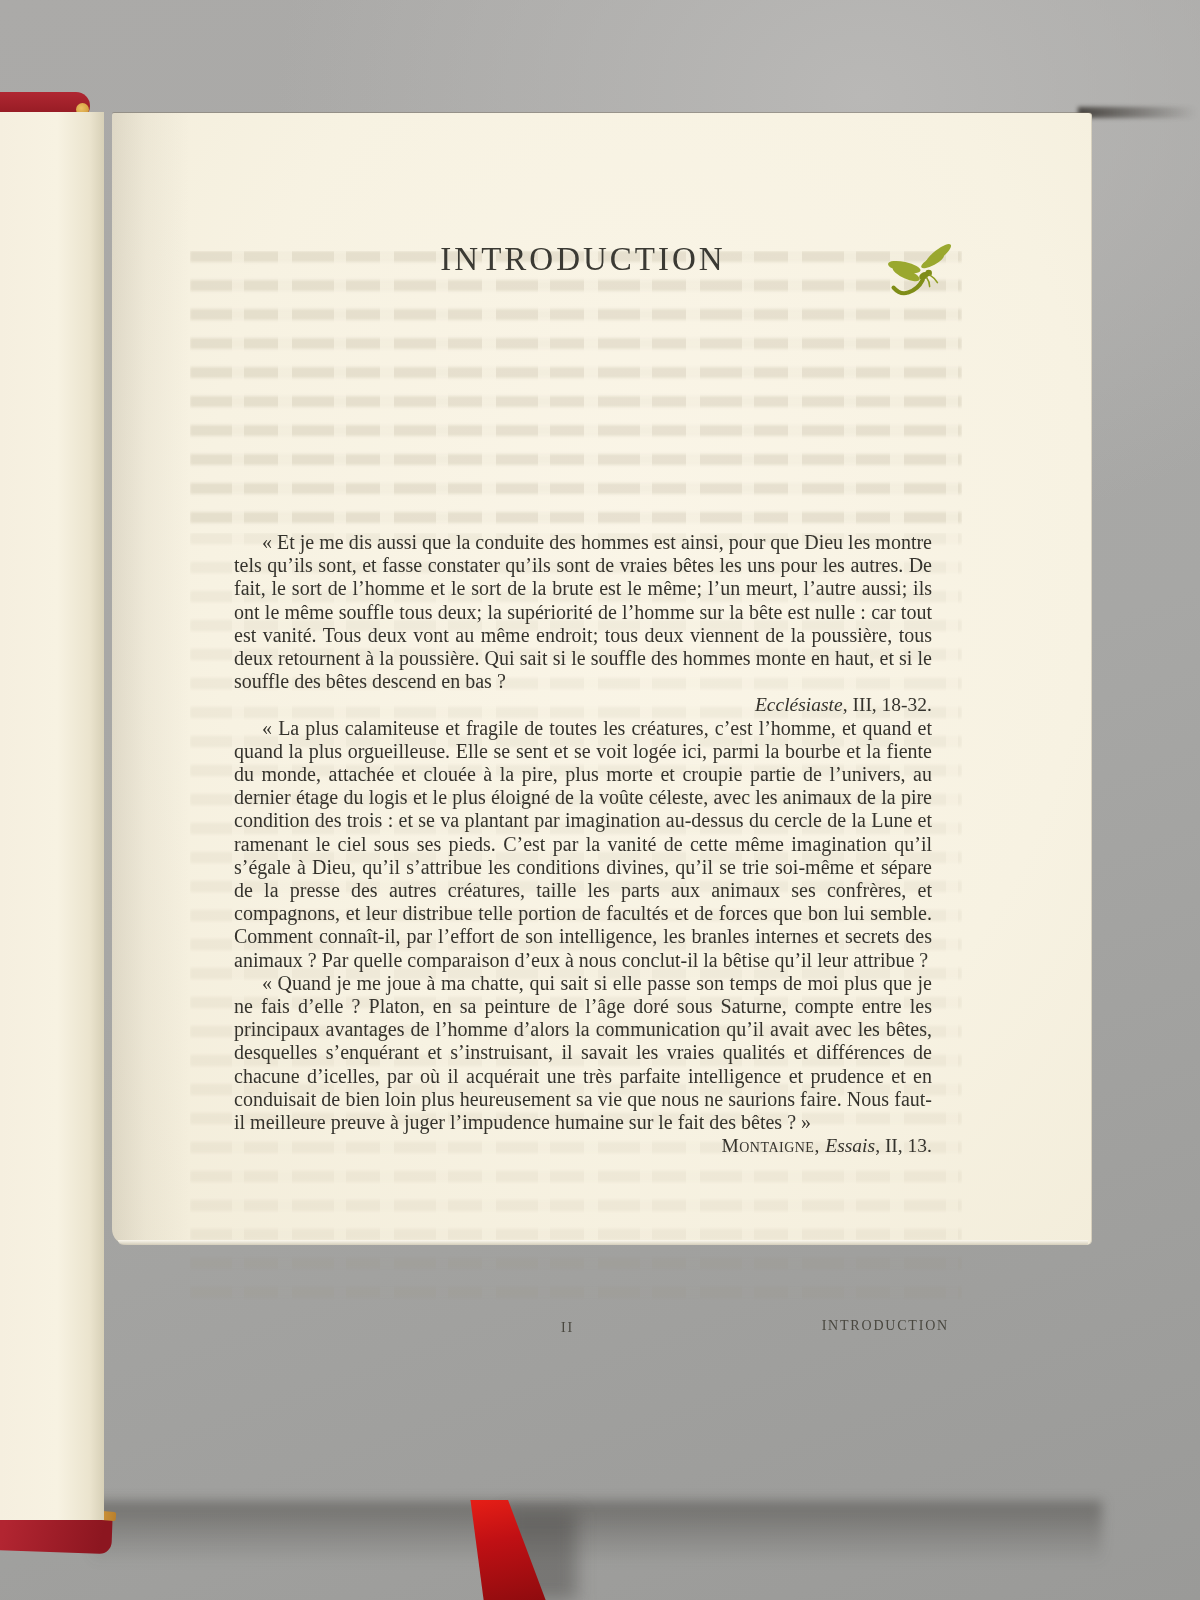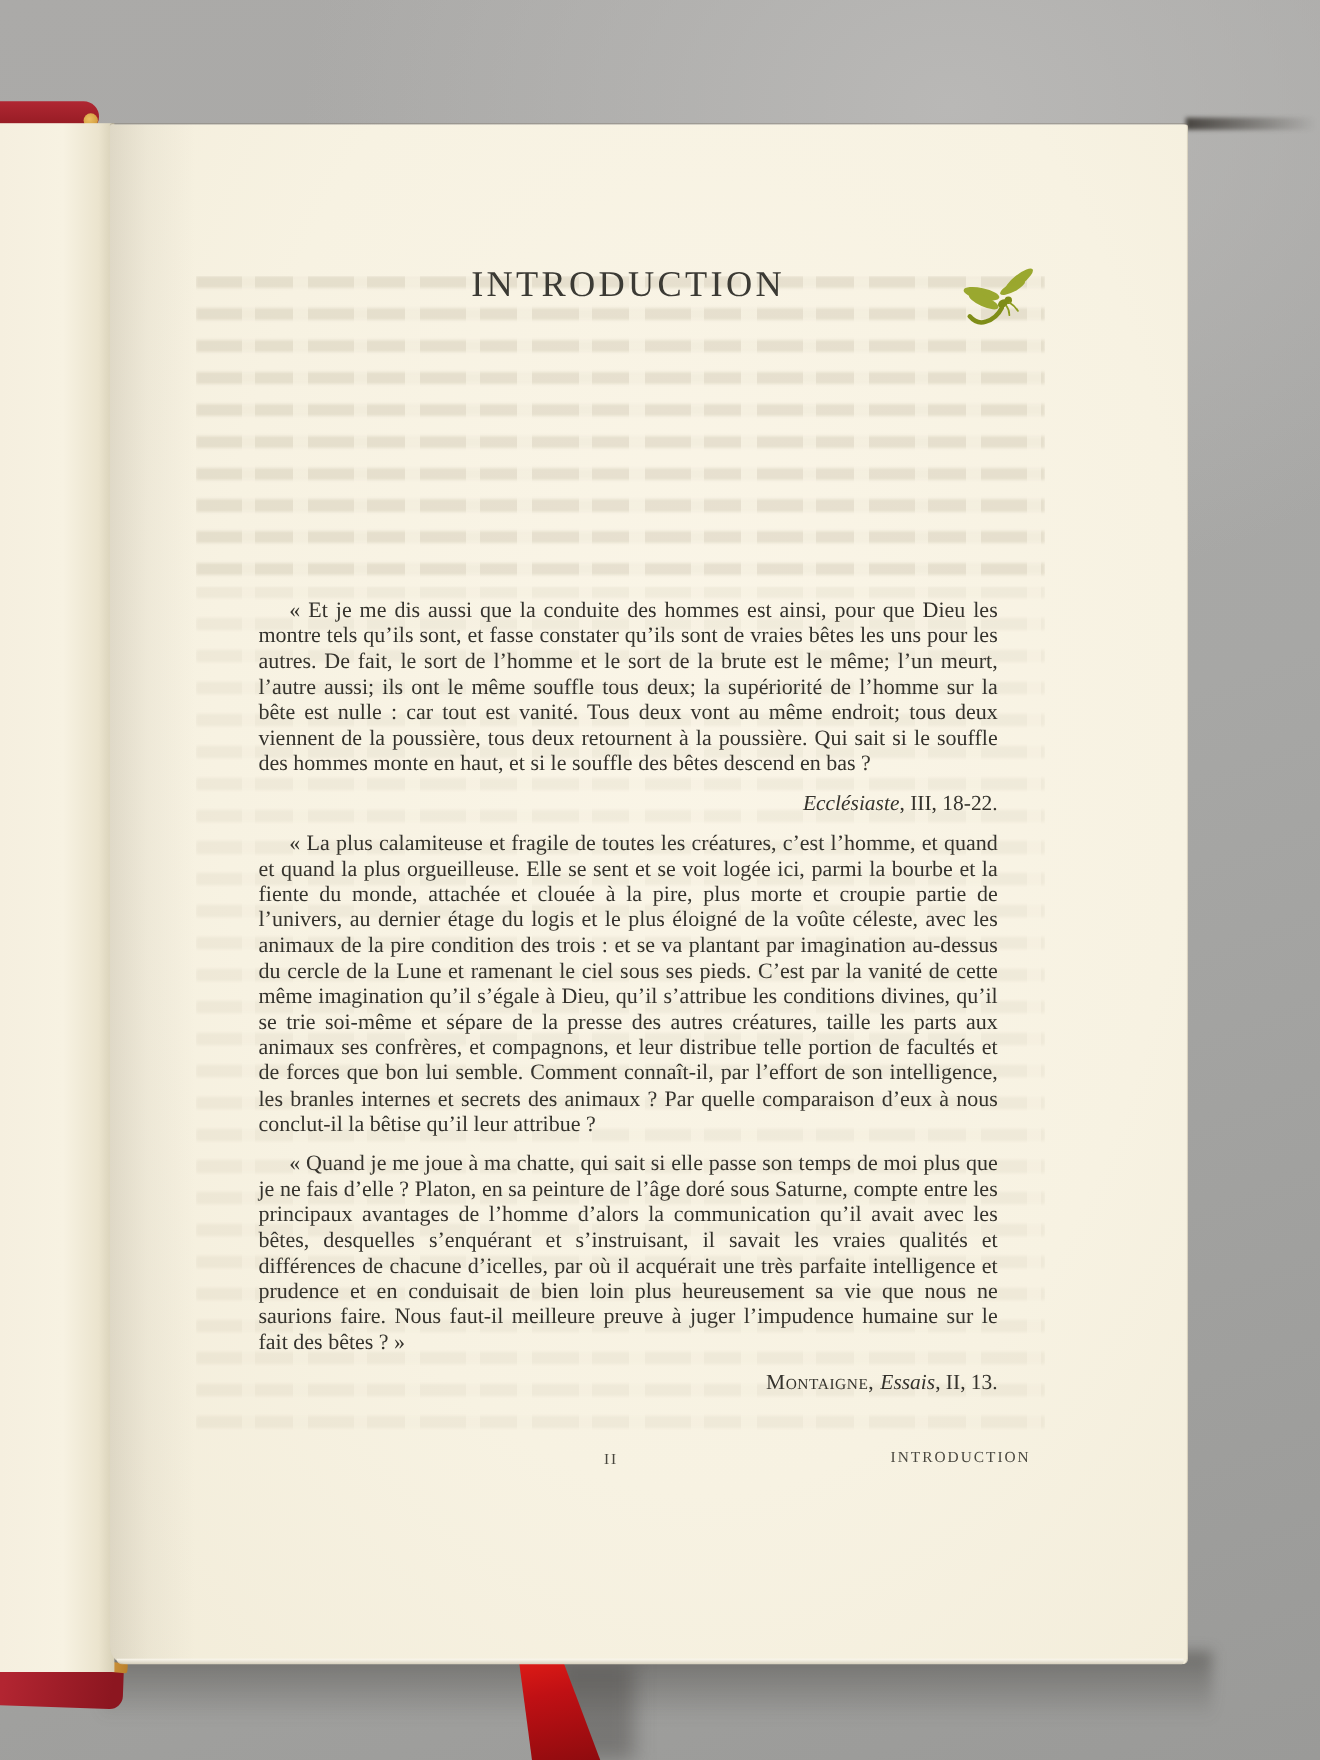--- a/index.html
+++ b/index.html
@@ -57,21 +57,21 @@
     z-index:2;
   }
   
   .left-page{
     position:absolute;left:0;top:112px;width:104px;height:1408px;
     background:linear-gradient(to right,#f5efdf 0%,#f7f2e2 55%,#ebe4ce 86%,#d7d0b7 100%);
     z-index:3;
   }
   
   .page{
-    position:absolute;left:100px;top:113px;width:980px;height:1400px;
+    position:absolute;left:112px;top:113px;width:980px;height:1132px;
     background:
       linear-gradient(to right,rgba(88,76,56,0.14),rgba(88,76,56,0.05) 34px,rgba(88,76,56,0) 78px),
       radial-gradient(ellipse at 55% 38%,#faf5e7 0%,#f7f2e2 58%,#f2ecd9 100%);
     border-radius:2px 3px 5px 16px;
     box-shadow:0 -1px 0 rgba(120,110,95,0.45), inset -1px 0 0 rgba(130,120,100,0.25);
     z-index:4;
   }
   .page-bottom-edge{
     position:absolute;left:6px;bottom:0;width:970px;height:5px;
     background:linear-gradient(to bottom,rgba(252,249,240,0.9),rgba(205,198,178,0.8));
@@ -93,21 +93,21 @@
   .page-title{
     position:absolute;left:122px;top:128px;width:698px;
     text-align:center;font-size:33px;letter-spacing:3px;font-weight:400;
     color:#3b3a34;
   }
   .ornament{position:absolute;left:764px;top:126px;width:78px;height:64px;}
   .text-block{
     position:absolute;left:122px;top:418px;width:698px;
     font-size:20px;line-height:23.2px;text-align:justify;color:#35332d;
   }
-  .text-block p{margin:13px;text-indent:28px;}
+  .text-block p{margin:0;text-indent:28px;}
   .attribution{
     text-align:right;text-indent:0;font-size:19.5px;
   }
   .attr-1{margin:9px 0 33px 0;}
   .attr-2{margin:9px 0 0 0;}
   .italic{font-style:italic;}
   .smallcaps{font-variant:small-caps;letter-spacing:0.5px;}
   .work-sep{margin-left:0.28em;}
   .footer{
     position:absolute;left:122px;top:1207px;width:715px;height:22px;
@@ -155,21 +155,21 @@
       </g>
       <g fill="none" stroke="#8e9c20" stroke-width="1.6" stroke-linecap="round">
         <path d="M 55 36 q 5 3 8 8"></path>
         <path d="M 52 39 q 3 4 3 9"></path>
       </g>
     </svg>
   </div>
 
   <div class="text-block">
     <p>« Et je me dis aussi que la conduite des hommes est ainsi, pour que Dieu les montre tels qu’ils sont, et fasse constater qu’ils sont de vraies bêtes les uns pour les autres. De fait, le sort de l’homme et le sort de la brute est le même; l’un meurt, l’autre aussi; ils ont le même souffle tous deux; la supériorité de l’homme sur la bête est nulle : car tout est vanité. Tous deux vont au même endroit; tous deux viennent de la poussière, tous deux retournent à la poussière. Qui sait si le souffle des hommes monte en haut, et si le souffle des bêtes descend en bas ?</p>
-    <p class="attribution attr-1"><span class="italic">Ecclésiaste</span><span>, III, 18-22.</span></p>
+    <p class="attribution attr-1"><span class="italic">Ecclésiaste</span><span>, III, 18-32.</span></p>
     <p>« La plus calamiteuse et fragile de toutes les créatures, c’est l’homme, et quand et quand la plus orgueilleuse. Elle se sent et se voit logée ici, parmi la bourbe et la fiente du monde, attachée et clouée à la pire, plus morte et croupie partie de l’univers, au dernier étage du logis et le plus éloigné de la voûte céleste, avec les animaux de la pire condition des trois : et se va plantant par imagination au-dessus du cercle de la Lune et ramenant le ciel sous ses pieds. C’est par la vanité de cette même imagination qu’il s’égale à Dieu, qu’il s’attribue les conditions divines, qu’il se trie soi-même et sépare de la presse des autres créatures, taille les parts aux animaux ses confrères, et compagnons, et leur distribue telle portion de facultés et de forces que bon lui semble. Comment connaît-il, par l’effort de son intelligence, les branles internes et secrets des animaux ? Par quelle comparaison d’eux à nous conclut-il la bêtise qu’il leur attribue ?</p>
     <p>« Quand je me joue à ma chatte, qui sait si elle passe son temps de moi plus que je ne fais d’elle ? Platon, en sa peinture de l’âge doré sous Saturne, compte entre les principaux avantages de l’homme d’alors la communication qu’il avait avec les bêtes, desquelles s’enquérant et s’instruisant, il savait les vraies qualités et différences de chacune d’icelles, par où il acquérait une très parfaite intelligence et prudence et en conduisait de bien loin plus heureusement sa vie que nous ne saurions faire. Nous faut-il meilleure preuve à juger l’impudence humaine sur le fait des bêtes ? »</p>
     <p class="attribution attr-2"><span class="smallcaps">Montaigne,</span><span class="italic work-sep">Essais</span><span>, II, 13.</span></p>
   </div>
 
   <div class="footer">
     <span class="page-number">II</span>
     <span class="running-title">INTRODUCTION</span>
   </div>
 

